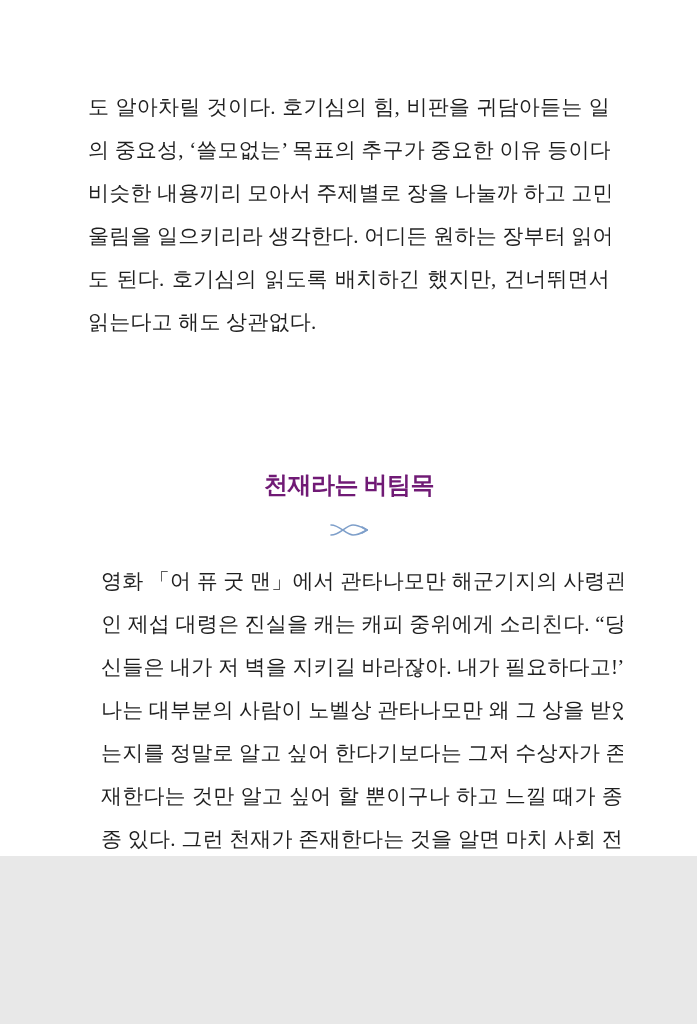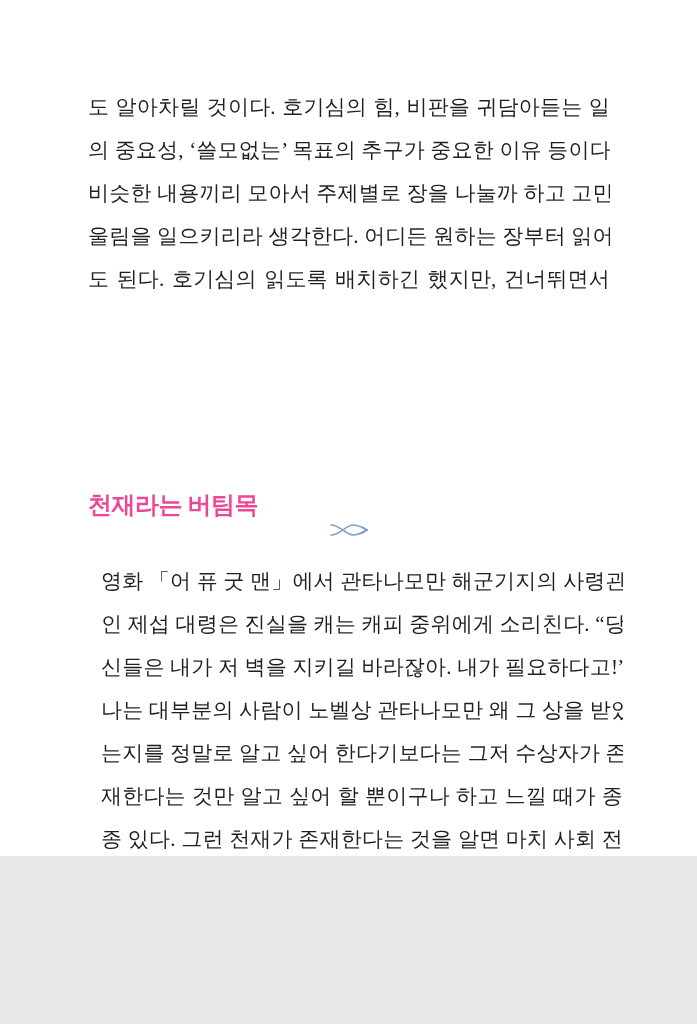--- a/index.html
+++ b/index.html
@@ -34,26 +34,27 @@
     overflow: hidden;
   }
   .text-line.last {
     text-align: left;
     text-align-last: left;
   }
   .section-heading {
     position: absolute;
     left: 88px;
     width: 522px;
-    top: 488px;
+    top: 468px;
     line-height: 34px;
     font-size: 24px;
     font-weight: bold;
     letter-spacing: -0.5px;
-    color: #ec4899;
+    text-align: center;
+    color: #701a75;
   }
   .ornament-wrap {
     position: absolute;
     left: 88px;
     width: 522px;
     top: 520px;
     height: 22px;
     text-align: center;
   }
   .ornament-wrap svg {
@@ -74,20 +75,21 @@
 <body>
 
 <div class="page">
 
   <div class="text-block para-1">
     <div class="text-line">도 알아차릴 것이다. 호기심의 힘, 비판을 귀담아듣는 일</div>
     <div class="text-line">의 중요성, ‘쓸모없는’ 목표의 추구가 중요한 이유 등이다.</div>
     <div class="text-line">비슷한 내용끼리 모아서 주제별로 장을 나눌까 하고 고민</div>
     <div class="text-line">울림을 일으키리라 생각한다. 어디든 원하는 장부터 읽어</div>
     <div class="text-line">도 된다. 호기심의 읽도록 배치하긴 했지만, 건너뛰면서</div>
+    <div class="text-line last">읽는다고 해도 상관없다.</div>
   </div>
 
   <div class="section-heading">천재라는 버팀목</div>
 
   <div class="ornament-wrap">
     <svg width="42" height="16" viewBox="0 0 42 16">
       <g fill="none" stroke="#7e9fca" stroke-width="1.6" stroke-linecap="round">
         <path d="M3,3 C 12,3 18,13 25,13 C 31,13 35,10 39,8"></path>
         <path d="M3,13 C 12,13 18,3 25,3 C 31,3 35,6 39,8"></path>
         <path d="M39,8 L 34,5"></path>

